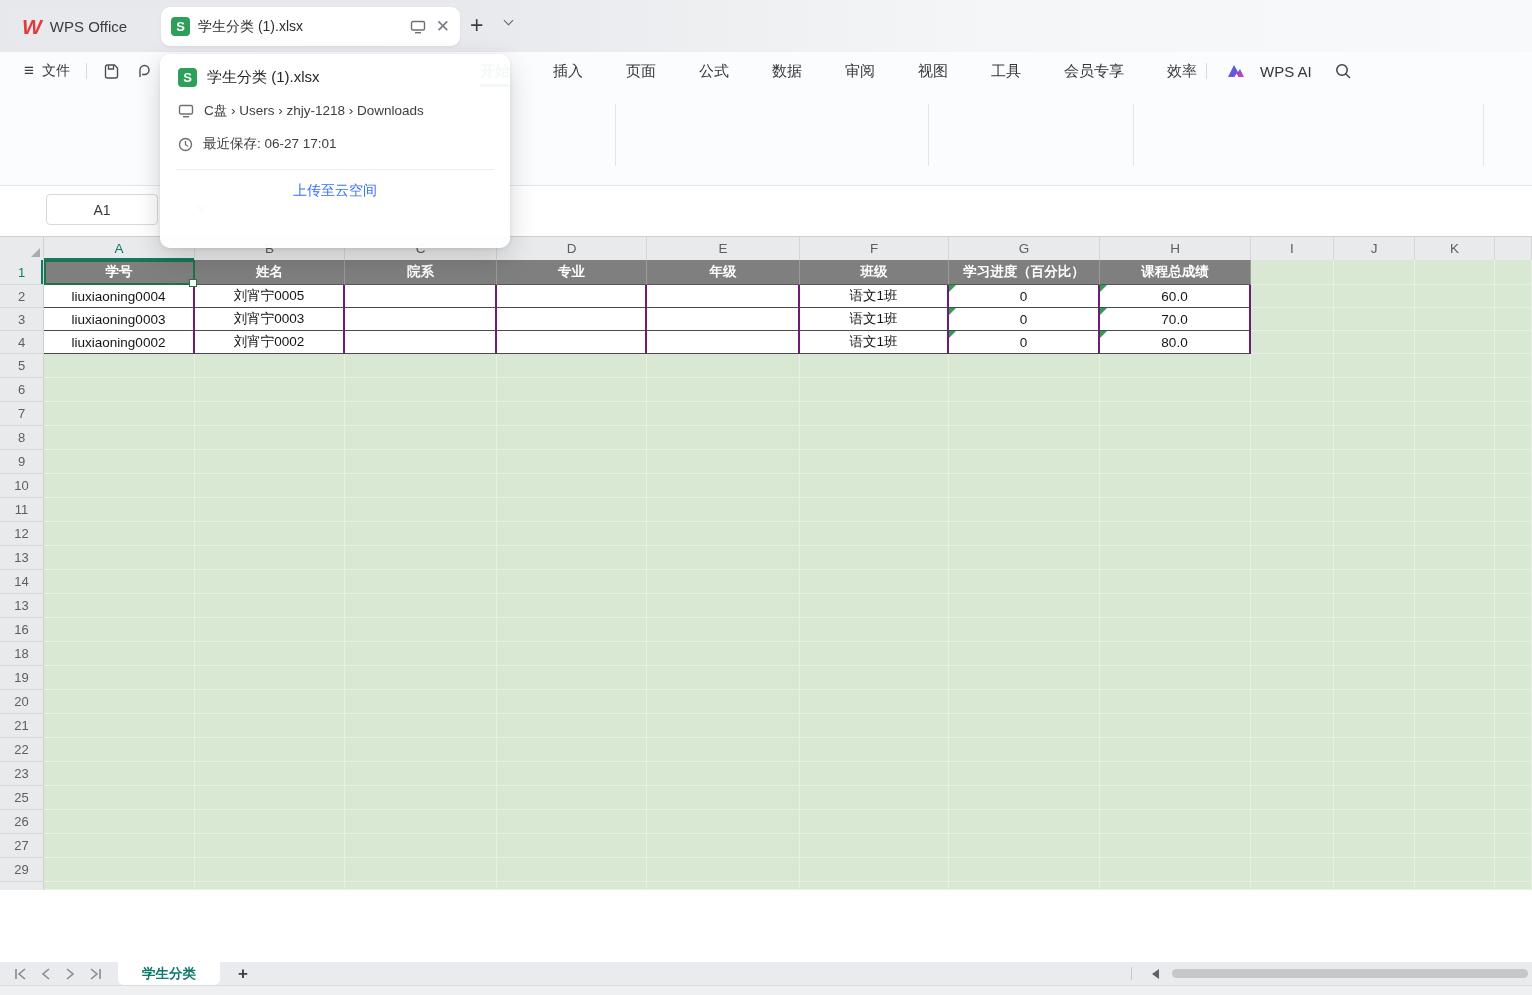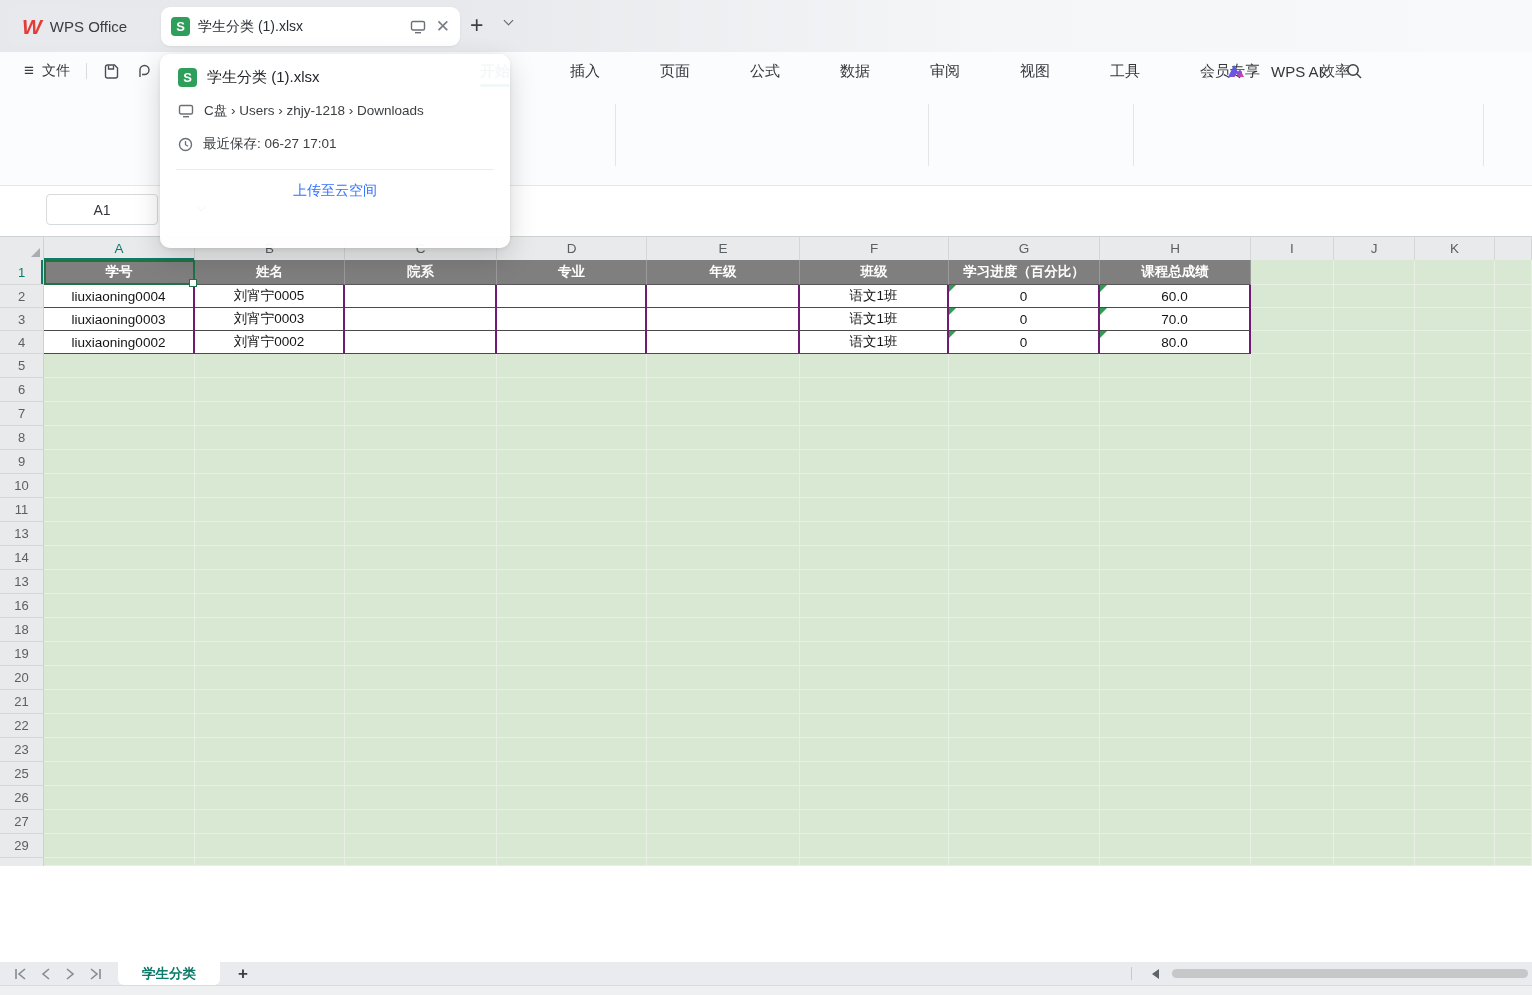--- a/index.html
+++ b/index.html
@@ -26,28 +26,28 @@
   .chev{display:inline-block;width:7px;height:7px;border-right:1.5px solid #5f6368;
     border-bottom:1.5px solid #5f6368;transform:rotate(45deg);margin-left:5px;margin-top:-3px;}
 
   
   .menubar{position:absolute;left:0;top:52px;width:1532px;height:38px;background:#fbfcfd;
     display:flex;align-items:center;}
   .hamb{margin-left:24px;font-size:17px;color:#3a3d42;}
   .file-lbl{margin-left:8px;font-size:14px;color:#34373c;}
   .vdiv{width:1px;height:16px;background:#d8dadc;margin-left:16px;}
   .qicon{margin-left:16px;display:flex;align-items:center;color:#4a4e54;}
-  .menu-tabs{position:absolute;left:462px;top:0;height:38px;display:flex;align-items:center;gap:24px;}
+  .menu-tabs{position:absolute;left:462px;top:0;height:38px;display:flex;align-items:center;gap:7px;}
   .mtab{padding:0 18px;font-size:15px;color:#34373c;height:38px;display:flex;align-items:center;
     position:relative;white-space:nowrap;}
   .mtab.active{color:#0e7a6a;font-weight:bold;}
   .mtab.active:after{content:"";position:absolute;left:50%;bottom:3px;transform:translateX(-50%);
     width:30px;height:3px;border-radius:2px;background:#0e7a6a;}
   .menu-right{position:absolute;left:1206px;top:0;height:38px;display:flex;align-items:center;}
-  .ai-wrap{display:flex;align-items:center;gap:24px;margin-left:20px;}
+  .ai-wrap{display:flex;align-items:center;gap:13px;margin-left:20px;}
   .ai-lbl{font-size:15px;color:#34373c;}
   .search-w{margin-left:22px;display:flex;align-items:center;}
 
   
   .ribbon{position:absolute;left:0;top:90px;width:1532px;height:96px;background:#fbfcfd;
     border-bottom:1px solid #e4e6e8;}
   .rb{position:absolute;display:flex;align-items:center;}
   .rb-col{position:absolute;display:flex;flex-direction:column;align-items:center;gap:4px;}
   .rlabel{font-size:12px;color:#41464b;white-space:nowrap;}
   .ricon{color:#5f6368;display:flex;align-items:center;justify-content:center;}
@@ -660,20 +660,35 @@
           <div class="cell green" style="width: 153px;"></div>
           <div class="cell green" style="width: 149px;"></div>
           <div class="cell green" style="width: 151px;"></div>
           <div class="cell green" style="width: 151px;"></div>
           <div class="cell green" style="width: 83px;"></div>
           <div class="cell green" style="width: 81px;"></div>
           <div class="cell green" style="width: 80px;"></div>
           <div class="cell green" style="width: 37px;"></div>
         </div>
         <div class="grow" style="height: 24px;">
+          <div class="rowh">12</div>
+          <div class="cell green" style="width: 151px;"></div>
+          <div class="cell green" style="width: 150px;"></div>
+          <div class="cell green" style="width: 152px;"></div>
+          <div class="cell green" style="width: 150px;"></div>
+          <div class="cell green" style="width: 153px;"></div>
+          <div class="cell green" style="width: 149px;"></div>
+          <div class="cell green" style="width: 151px;"></div>
+          <div class="cell green" style="width: 151px;"></div>
+          <div class="cell green" style="width: 83px;"></div>
+          <div class="cell green" style="width: 81px;"></div>
+          <div class="cell green" style="width: 80px;"></div>
+          <div class="cell green" style="width: 37px;"></div>
+        </div>
+        <div class="grow" style="height: 24px;">
           <div class="rowh">13</div>
           <div class="cell green" style="width: 151px;"></div>
           <div class="cell green" style="width: 150px;"></div>
           <div class="cell green" style="width: 152px;"></div>
           <div class="cell green" style="width: 150px;"></div>
           <div class="cell green" style="width: 153px;"></div>
           <div class="cell green" style="width: 149px;"></div>
           <div class="cell green" style="width: 151px;"></div>
           <div class="cell green" style="width: 151px;"></div>
           <div class="cell green" style="width: 83px;"></div>

